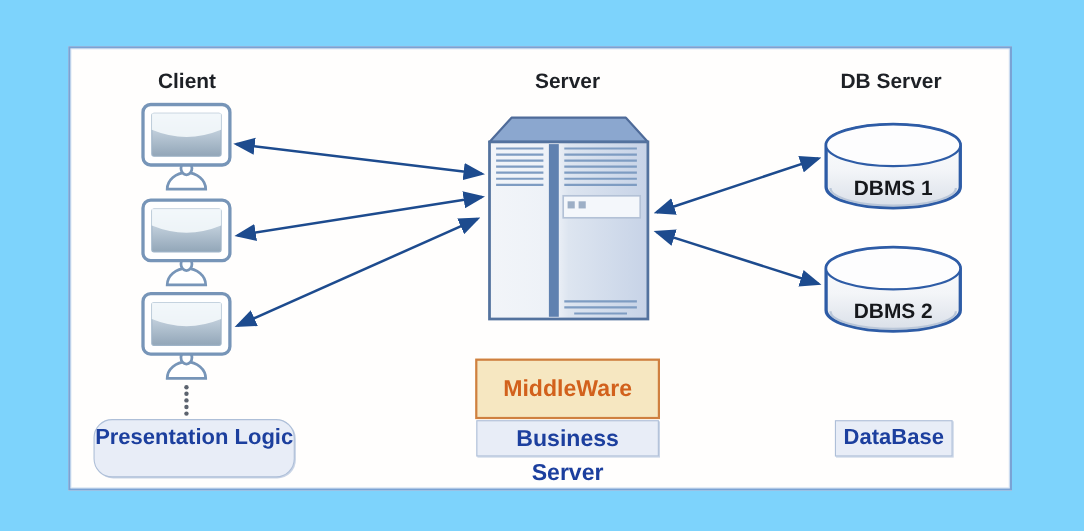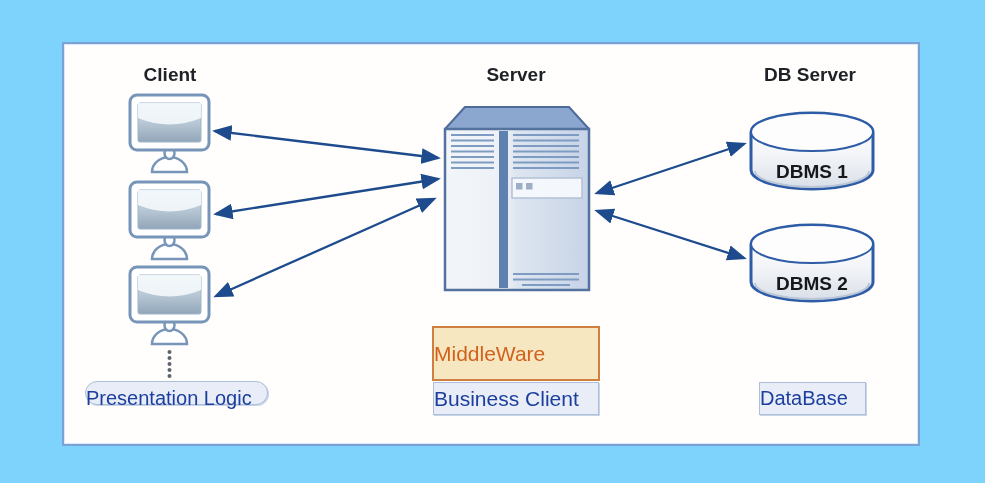--- a/index.html
+++ b/index.html
@@ -24,25 +24,25 @@
   .client-1{top:93px;} .client-2{top:180px;} .client-3{top:265px;}
   .server-icon{position:absolute;left:442px;top:104px;width:150px;height:188px;}
   .dbms{position:absolute;left:746px;width:132px;height:88px;}
   .dbms-1{top:108px;} .dbms-2{top:220px;}
   .dbms-label{
     position:absolute;left:746px;width:132px;text-align:center;
     font-size:19px;font-weight:bold;color:#16181c;margin-top:40px;
   }
   .dbms-label-1{top:121px;} .dbms-label-2{top:233px;}
   .layer{
-    position:absolute;box-sizing:border-box;text-align:left;
-    font-weight:normal;background:#e8edf7;border:1px solid #aebfd8;
+    position:absolute;box-sizing:border-box;text-align:center;
+    font-weight:bold;background:#e8edf7;border:1px solid #aebfd8;
     color:#1c3f9e;box-shadow:1px 1px 0 #c9d4e6;
   }
-  .layer-presentation{left:85px;top:381px;width:183px;height:24px;font-size:20px;line-height:33px;border-radius:17px;}
+  .layer-presentation{left:85px;top:381px;width:183px;height:53px;font-size:20px;line-height:33px;border-radius:17px;}
   .layer-middleware{
     left:432px;top:326px;width:168px;height:55px;font-size:21px;line-height:51px;
     background:#f6e7c1;border:2px solid #cf8040;color:#d2611c;box-shadow:none;
   }
   .layer-business{left:433px;top:382px;width:166px;height:33px;font-size:21px;line-height:31px;}
   .layer-database{left:759px;top:382px;width:107px;height:33px;font-size:20px;line-height:31px;}
 </style>
 </head>
 <body>
 
@@ -188,16 +188,16 @@
       <path d="M5,24 a61,19 0 0 1 122,0 v38 a61,19 0 0 1 -122,0 z" fill="url(#cyl2)" stroke="#2e5ca6" stroke-width="3"></path>
       <path d="M9,63 a57,16 0 0 0 114,0" fill="none" stroke="#b9c6d8" stroke-width="2"></path>
       <ellipse cx="66" cy="24" rx="61" ry="19" fill="#fdfdfe" stroke="#2e5ca6" stroke-width="2"></ellipse>
     </svg>
   </div>
   <div class="dbms-label dbms-label-1">DBMS 1</div>
   <div class="dbms-label dbms-label-2">DBMS 2</div>
 
   <div class="layer layer-presentation">Presentation Logic</div>
   <div class="layer layer-middleware">MiddleWare</div>
-  <div class="layer layer-business">Business Client</div>
+  <div class="layer layer-business">Business Server</div>
   <div class="layer layer-database">DataBase</div>
 
 </div>
 
 </body></html>

